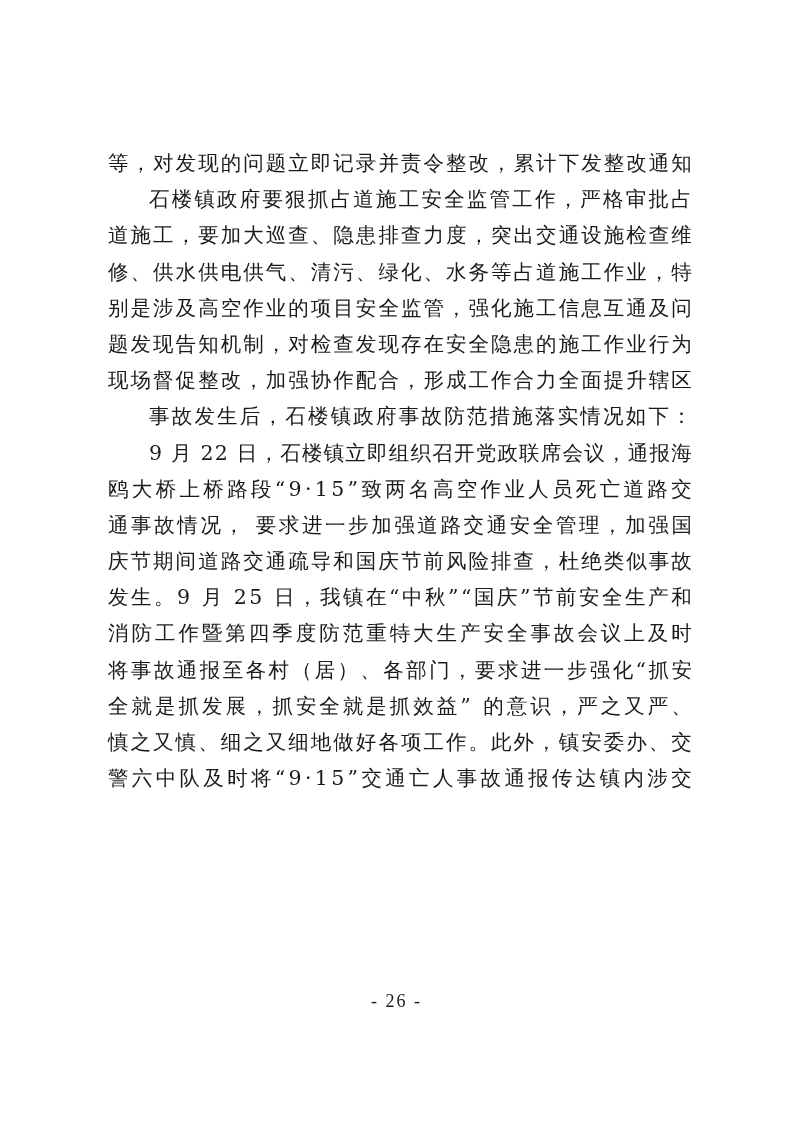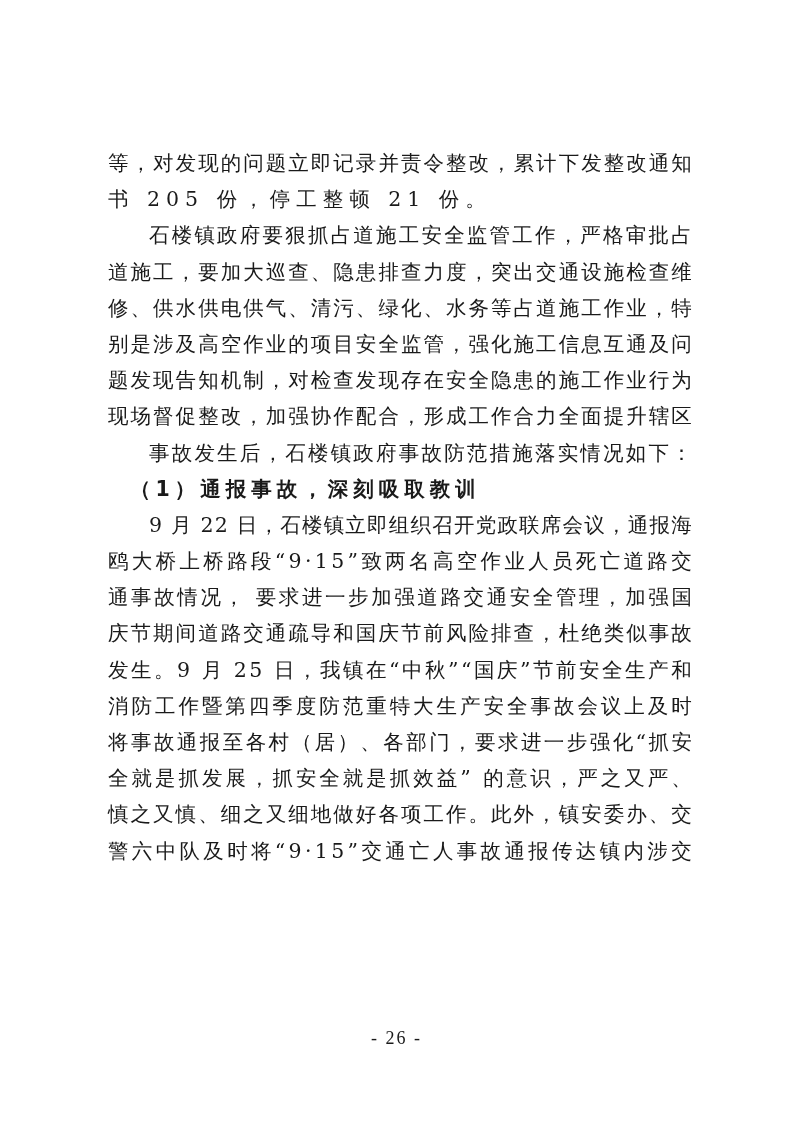--- a/index.html
+++ b/index.html
@@ -34,21 +34,21 @@
     .line.justify {
       text-align: justify;
       text-align-last: justify;
       letter-spacing: 0;
       width: 584px;
     }
     .page-number {
       position: absolute;
       left: 0;
       width: 793px;
-      top: 1028px;
+      top: 991px;
       text-align: center;
       font-size: 18px;
       font-family: "Liberation Serif", serif;
       color: #1a1a1a;
       letter-spacing: 2px;
     }
   </style>
 </head>
 <body>
 
@@ -74,21 +74,20 @@
       <span>，</span>
       <span>累</span>
       <span>计</span>
       <span>下</span>
       <span>发</span>
       <span>整</span>
       <span>改</span>
       <span>通</span>
       <span>知</span>
     </div>
-  <div class="line" style="letter-spacing:6px;">书 205 份，停工整顿 21 份。</div>
   <div class="line justify indent" style="width: 543px; display: flex; justify-content: space-between;">
       <span>石</span>
       <span>楼</span>
       <span>镇</span>
       <span>政</span>
       <span>府</span>
       <span>要</span>
       <span>狠</span>
       <span>抓</span>
       <span>占</span>
@@ -267,21 +266,20 @@
       <span>措</span>
       <span>施</span>
       <span>落</span>
       <span>实</span>
       <span>情</span>
       <span>况</span>
       <span>如</span>
       <span>下</span>
       <span>：</span>
     </div>
-  <div class="line indent bold" style="padding-left:22px;letter-spacing:5px;">（1）通报事故，深刻吸取教训</div>
   <div class="line justify indent" style="width: 543px; display: flex; justify-content: space-between;">
       <span>9</span>
       <span>&nbsp;</span>
       <span>月</span>
       <span>&nbsp;</span>
       <span>2</span>
       <span>2</span>
       <span>&nbsp;</span>
       <span>日</span>
       <span>，</span>

